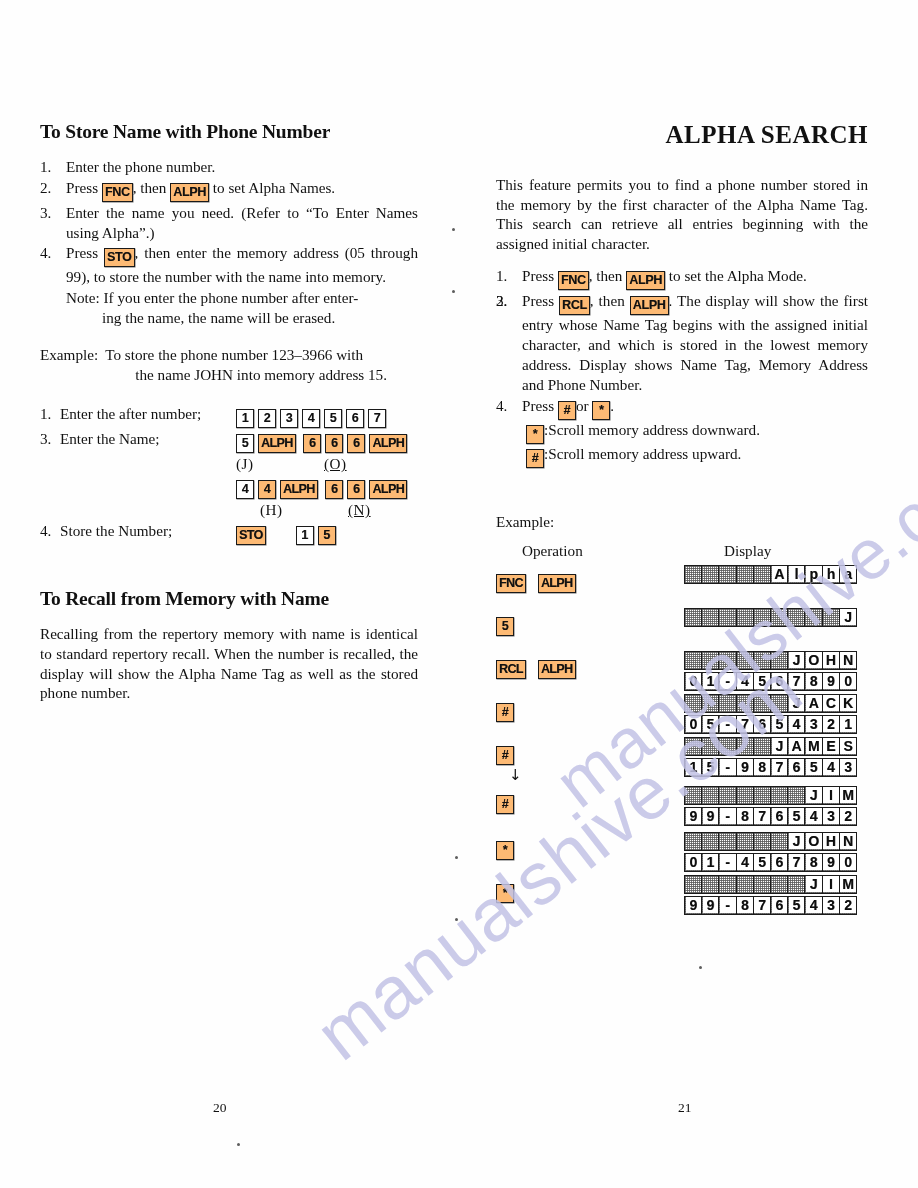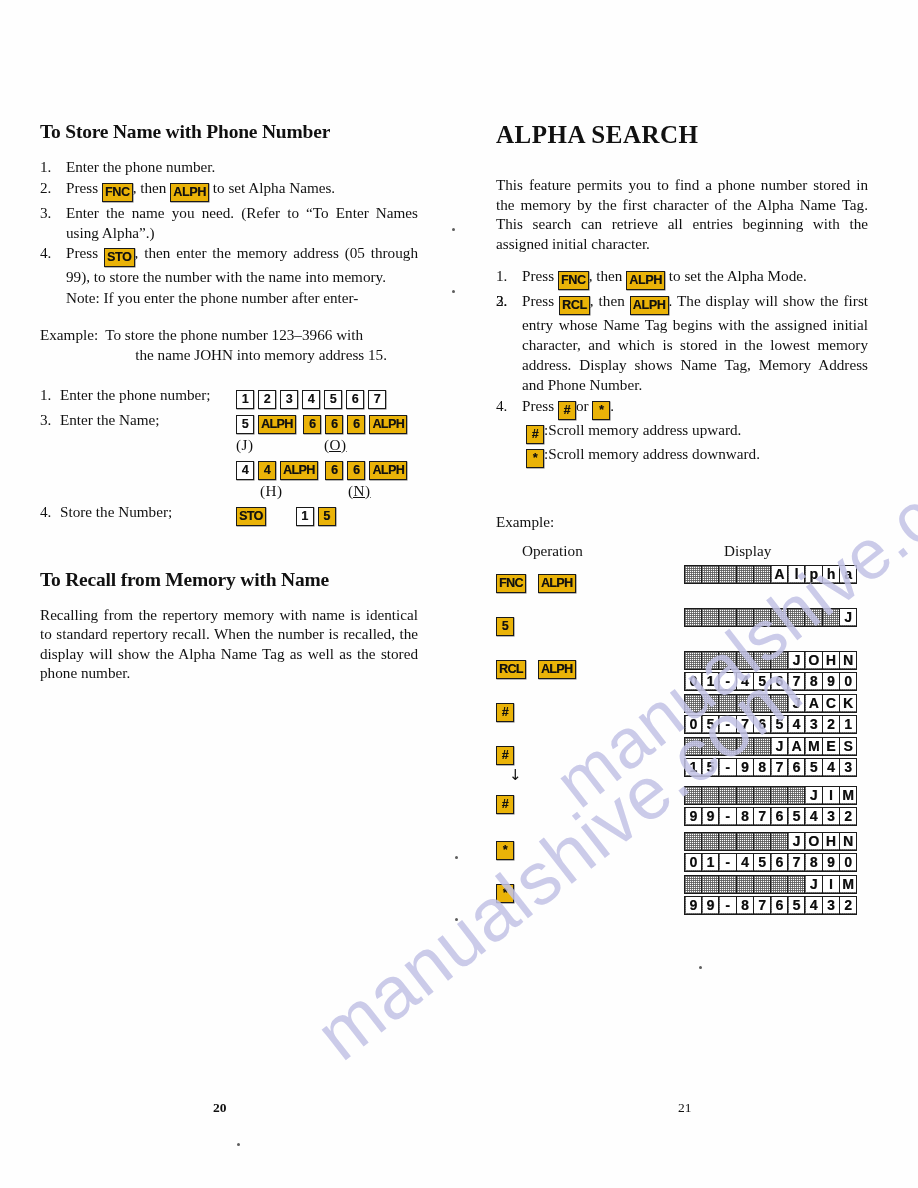--- a/index.html
+++ b/index.html
@@ -66,21 +66,21 @@
     font-weight: bold;
     font-size: 19.5px;
     margin: 0 0 14px 0;
     letter-spacing: -0.2px;
   }
   h1.section-title-center {
     font-family: "Liberation Serif", serif;
     font-weight: bold;
     font-size: 25px;
     margin: 0 0 26px 0;
-    text-align: left;
+    text-align: right;
     letter-spacing: 0.5px;
   }
 
   p.body-text {
     font-size: 15.2px;
     line-height: 19.6px;
     margin: 0 0 13px 0;
     text-align: justify;
   }
 
@@ -149,21 +149,21 @@
     padding: 1px 2px 1px 2px;
     min-width: 12px;
     text-align: center;
     color: #111;
     letter-spacing: -0.3px;
     box-shadow: 0.5px 0.5px 0 #6a6a6a;
     position: relative;
     text-shadow: 0.4px 0 0 rgba(0,0,0,0.45);
   }
   .key.dark {
-    background: #eab308;
+    background: #fdba74;
   }
   .key.wide { letter-spacing: -0.6px; }
 
   
   .seq-table {
     width: 100%;
     border-collapse: collapse;
     margin-top: 2px;
   }
   .seq-table td {
@@ -255,21 +255,21 @@
     text-shadow: 0.4px 0 0 rgba(0,0,0,0.5);
   }
   .lcd-cell.blank span { background: transparent; color: transparent; }
 
   
   .folio {
     position: absolute;
     font-size: 13.5px;
     font-family: "Liberation Serif", serif;
   }
-  .folio-left  { left: 213px; top: 1100px; font-weight: bold; }
+  .folio-left  { left: 213px; top: 1100px; }
   .folio-right { left: 678px; top: 1100px; }
 
   .spacer-lg { height: 26px; }
   .spacer-md { height: 17px; }
 </style>
 </head>
 <body>
 
 <div id="page">
 
@@ -308,39 +308,40 @@
       <li>
         <span class="num">4.</span>
         <span>Press</span>
         <span class="key dark">STO</span><span>, then enter the memory address (05 through 99), to store the number with the name into memory.</span>
       </li>
     </ol>
 
     <div class="note">
       <span class="note-label">Note:</span>
       <span>If you enter the phone number after enter-</span>
+      <span class="note-cont">ing the name, the name will be erased.</span>
     </div>
 
     <div class="example-block">
       <div class="example-row">
         <div class="example-label">Example:</div>
         <div class="example-body">
           <span>To store the phone number 123–3966 with</span>
           <span class="ln2">the name JOHN into memory address 15.</span>
         </div>
       </div>
     </div>
 
     <div class="spacer-md"></div>
 
     <table class="seq-table">
       <tbody>
           <tr>
         <td class="seq-label">
-          <span class="num">1.</span><span>Enter the phone number;</span>
+          <span class="num">1.</span><span>Enter the after number;</span>
         </td>
         <td class="seq-keys">
           <span class="key">1</span><span class="key">2</span><span class="key">3</span><span class="key">4</span><span class="key">5</span><span class="key">6</span><span class="key">7</span>
         </td>
       </tr>
       <tr>
         <td class="seq-label">
           <span class="num">3.</span><span>Enter the Name;</span>
         </td>
         <td class="seq-keys">
@@ -408,24 +409,24 @@
         <span>Press</span>
         <span class="key dark">RCL</span><span>, then</span>
         <span class="key dark">ALPH</span><span>. The display will show the first entry whose Name Tag begins with the assigned initial character, and which is stored in the lowest memory address. Display shows Name Tag, Memory Address and Phone Number.</span>
       </li>
       <li>
         <span class="num">4.</span>
         <span>Press</span>
         <span class="key dark">#</span><span>or</span>
         <span class="key dark">*</span><span>.</span>
         <div style="padding-left:4px;">
+          <span class="key dark">*</span><span>:Scroll memory address downward.</span>
+        </div>
+        <div style="padding-left:4px;">
           <span class="key dark">#</span><span>:Scroll memory address upward.</span>
-        </div>
-        <div style="padding-left:4px;">
-          <span class="key dark">*</span><span>:Scroll memory address downward.</span>
         </div>
       </li>
     </ol>
 
     <div class="spacer-lg"></div>
 
     <div class="example-block">
       <div>Example:</div>
 
       <div class="opdisp">

